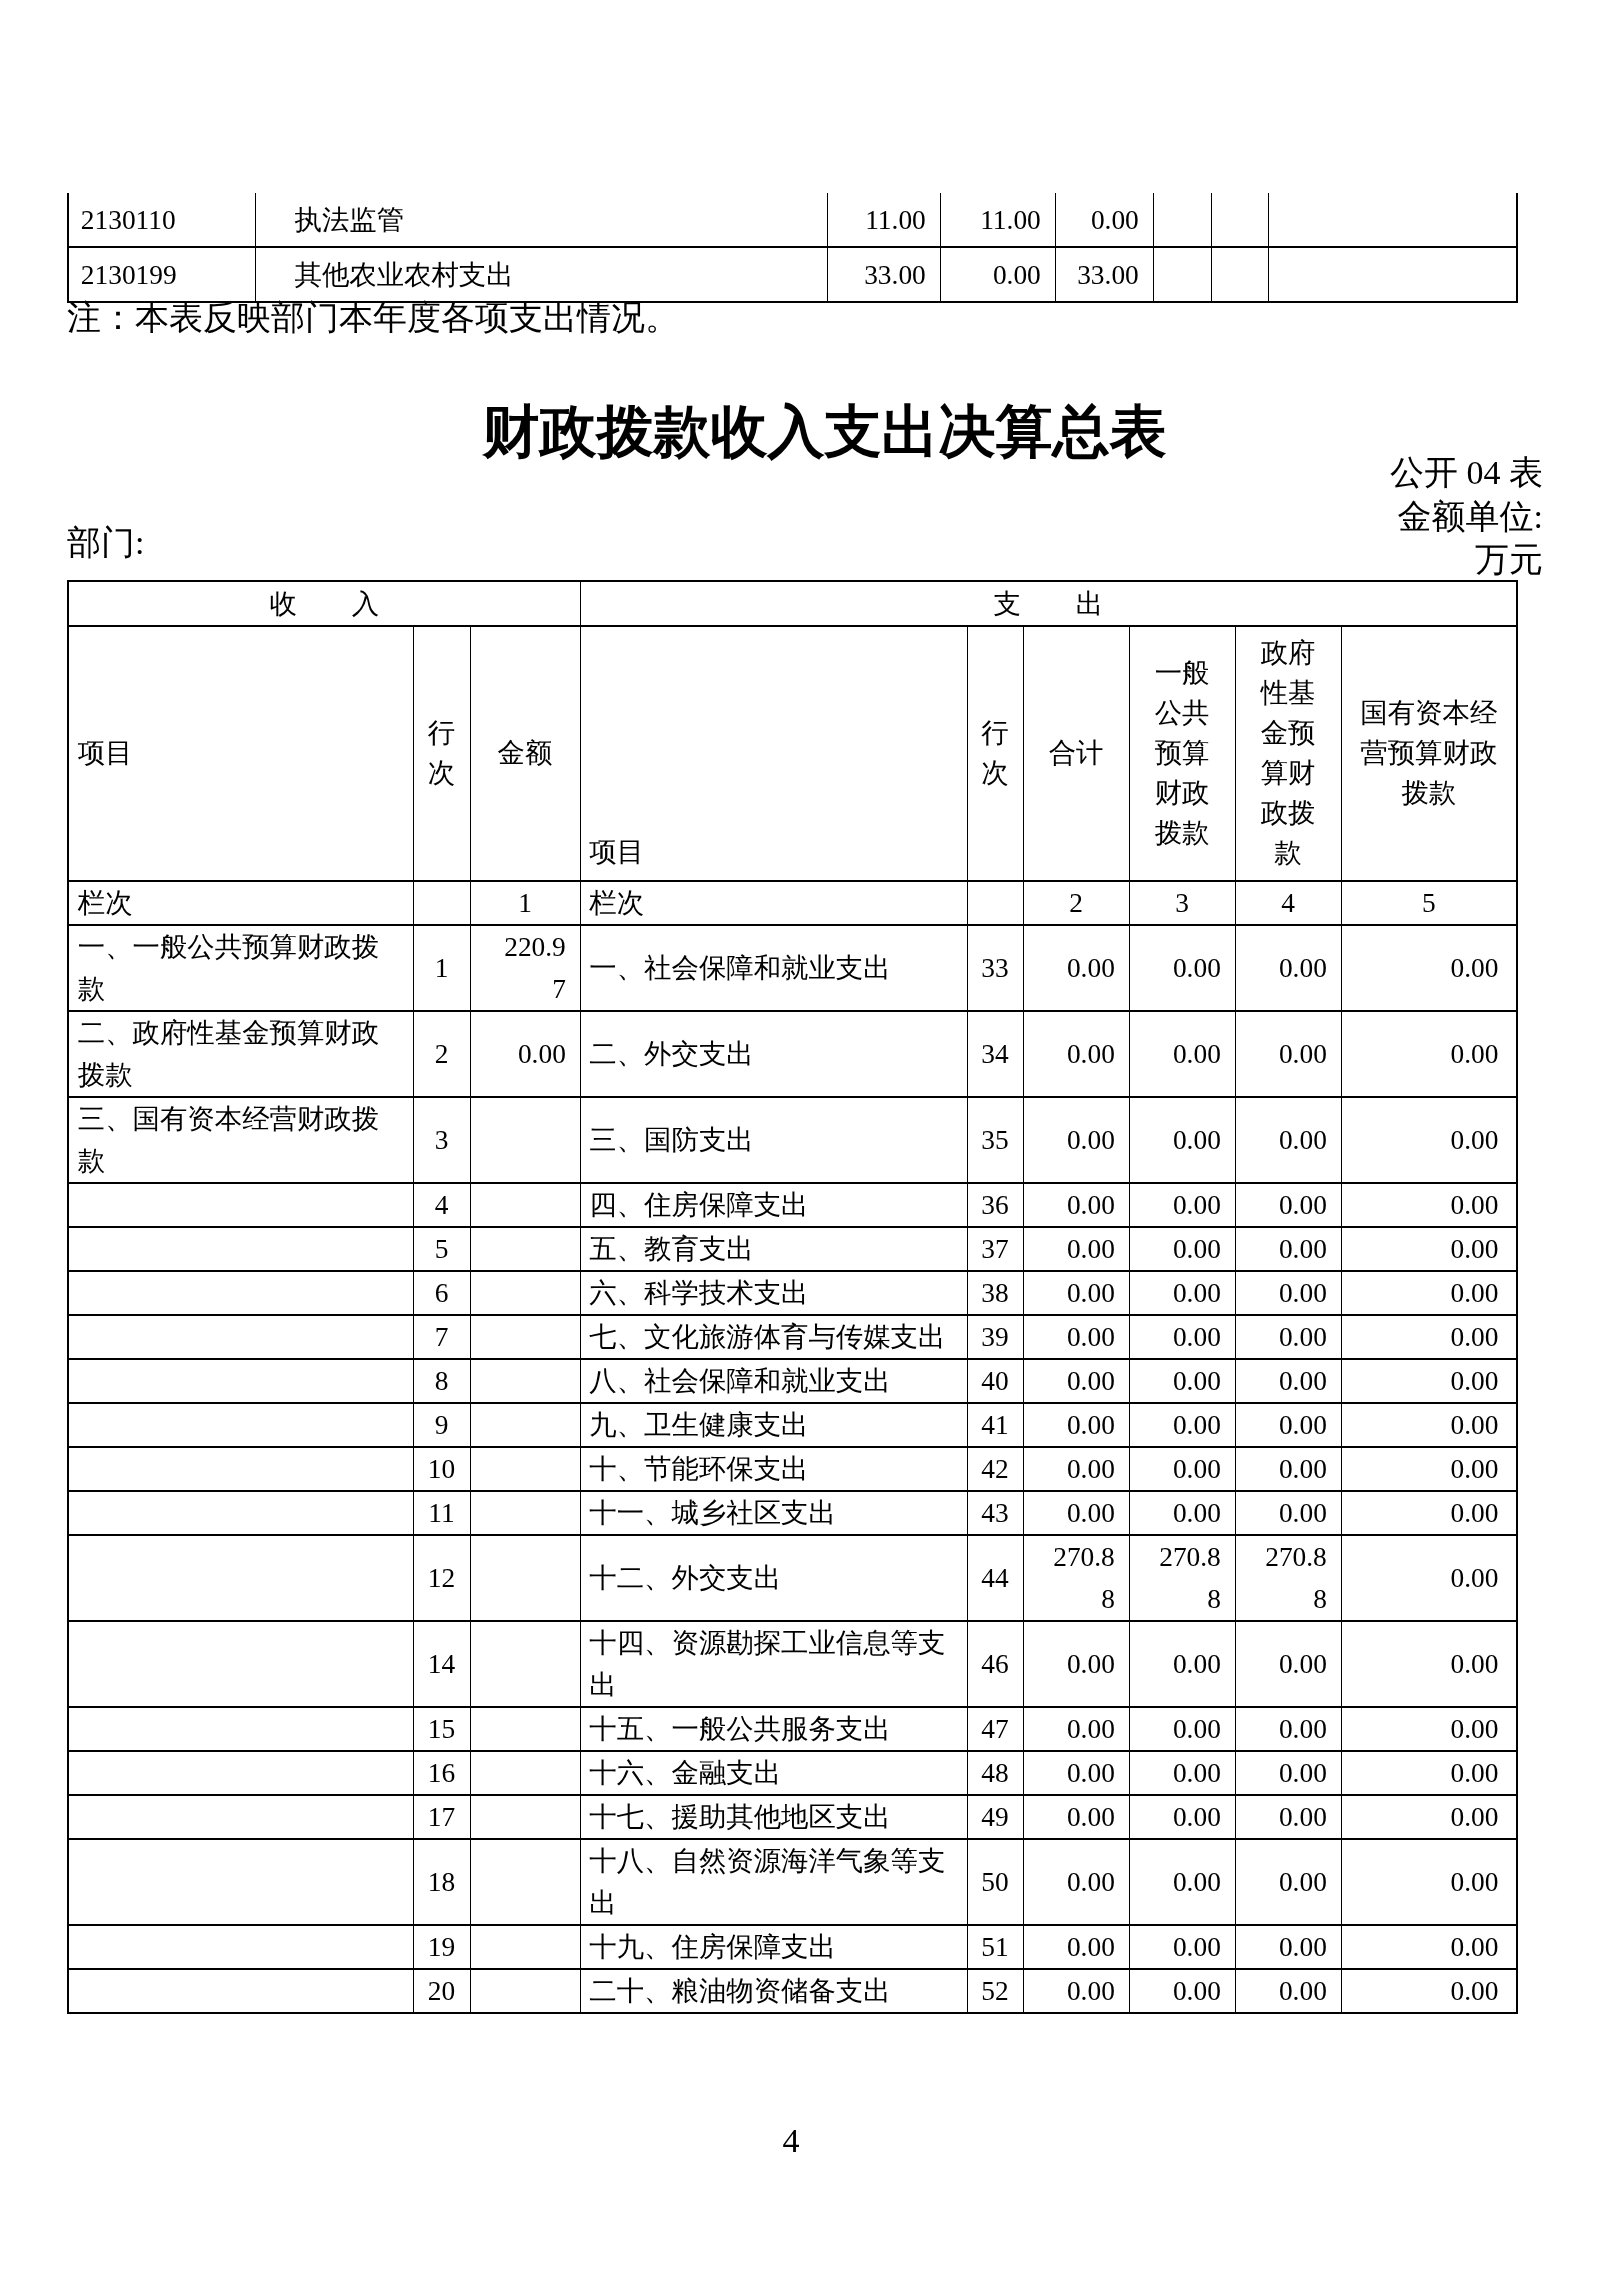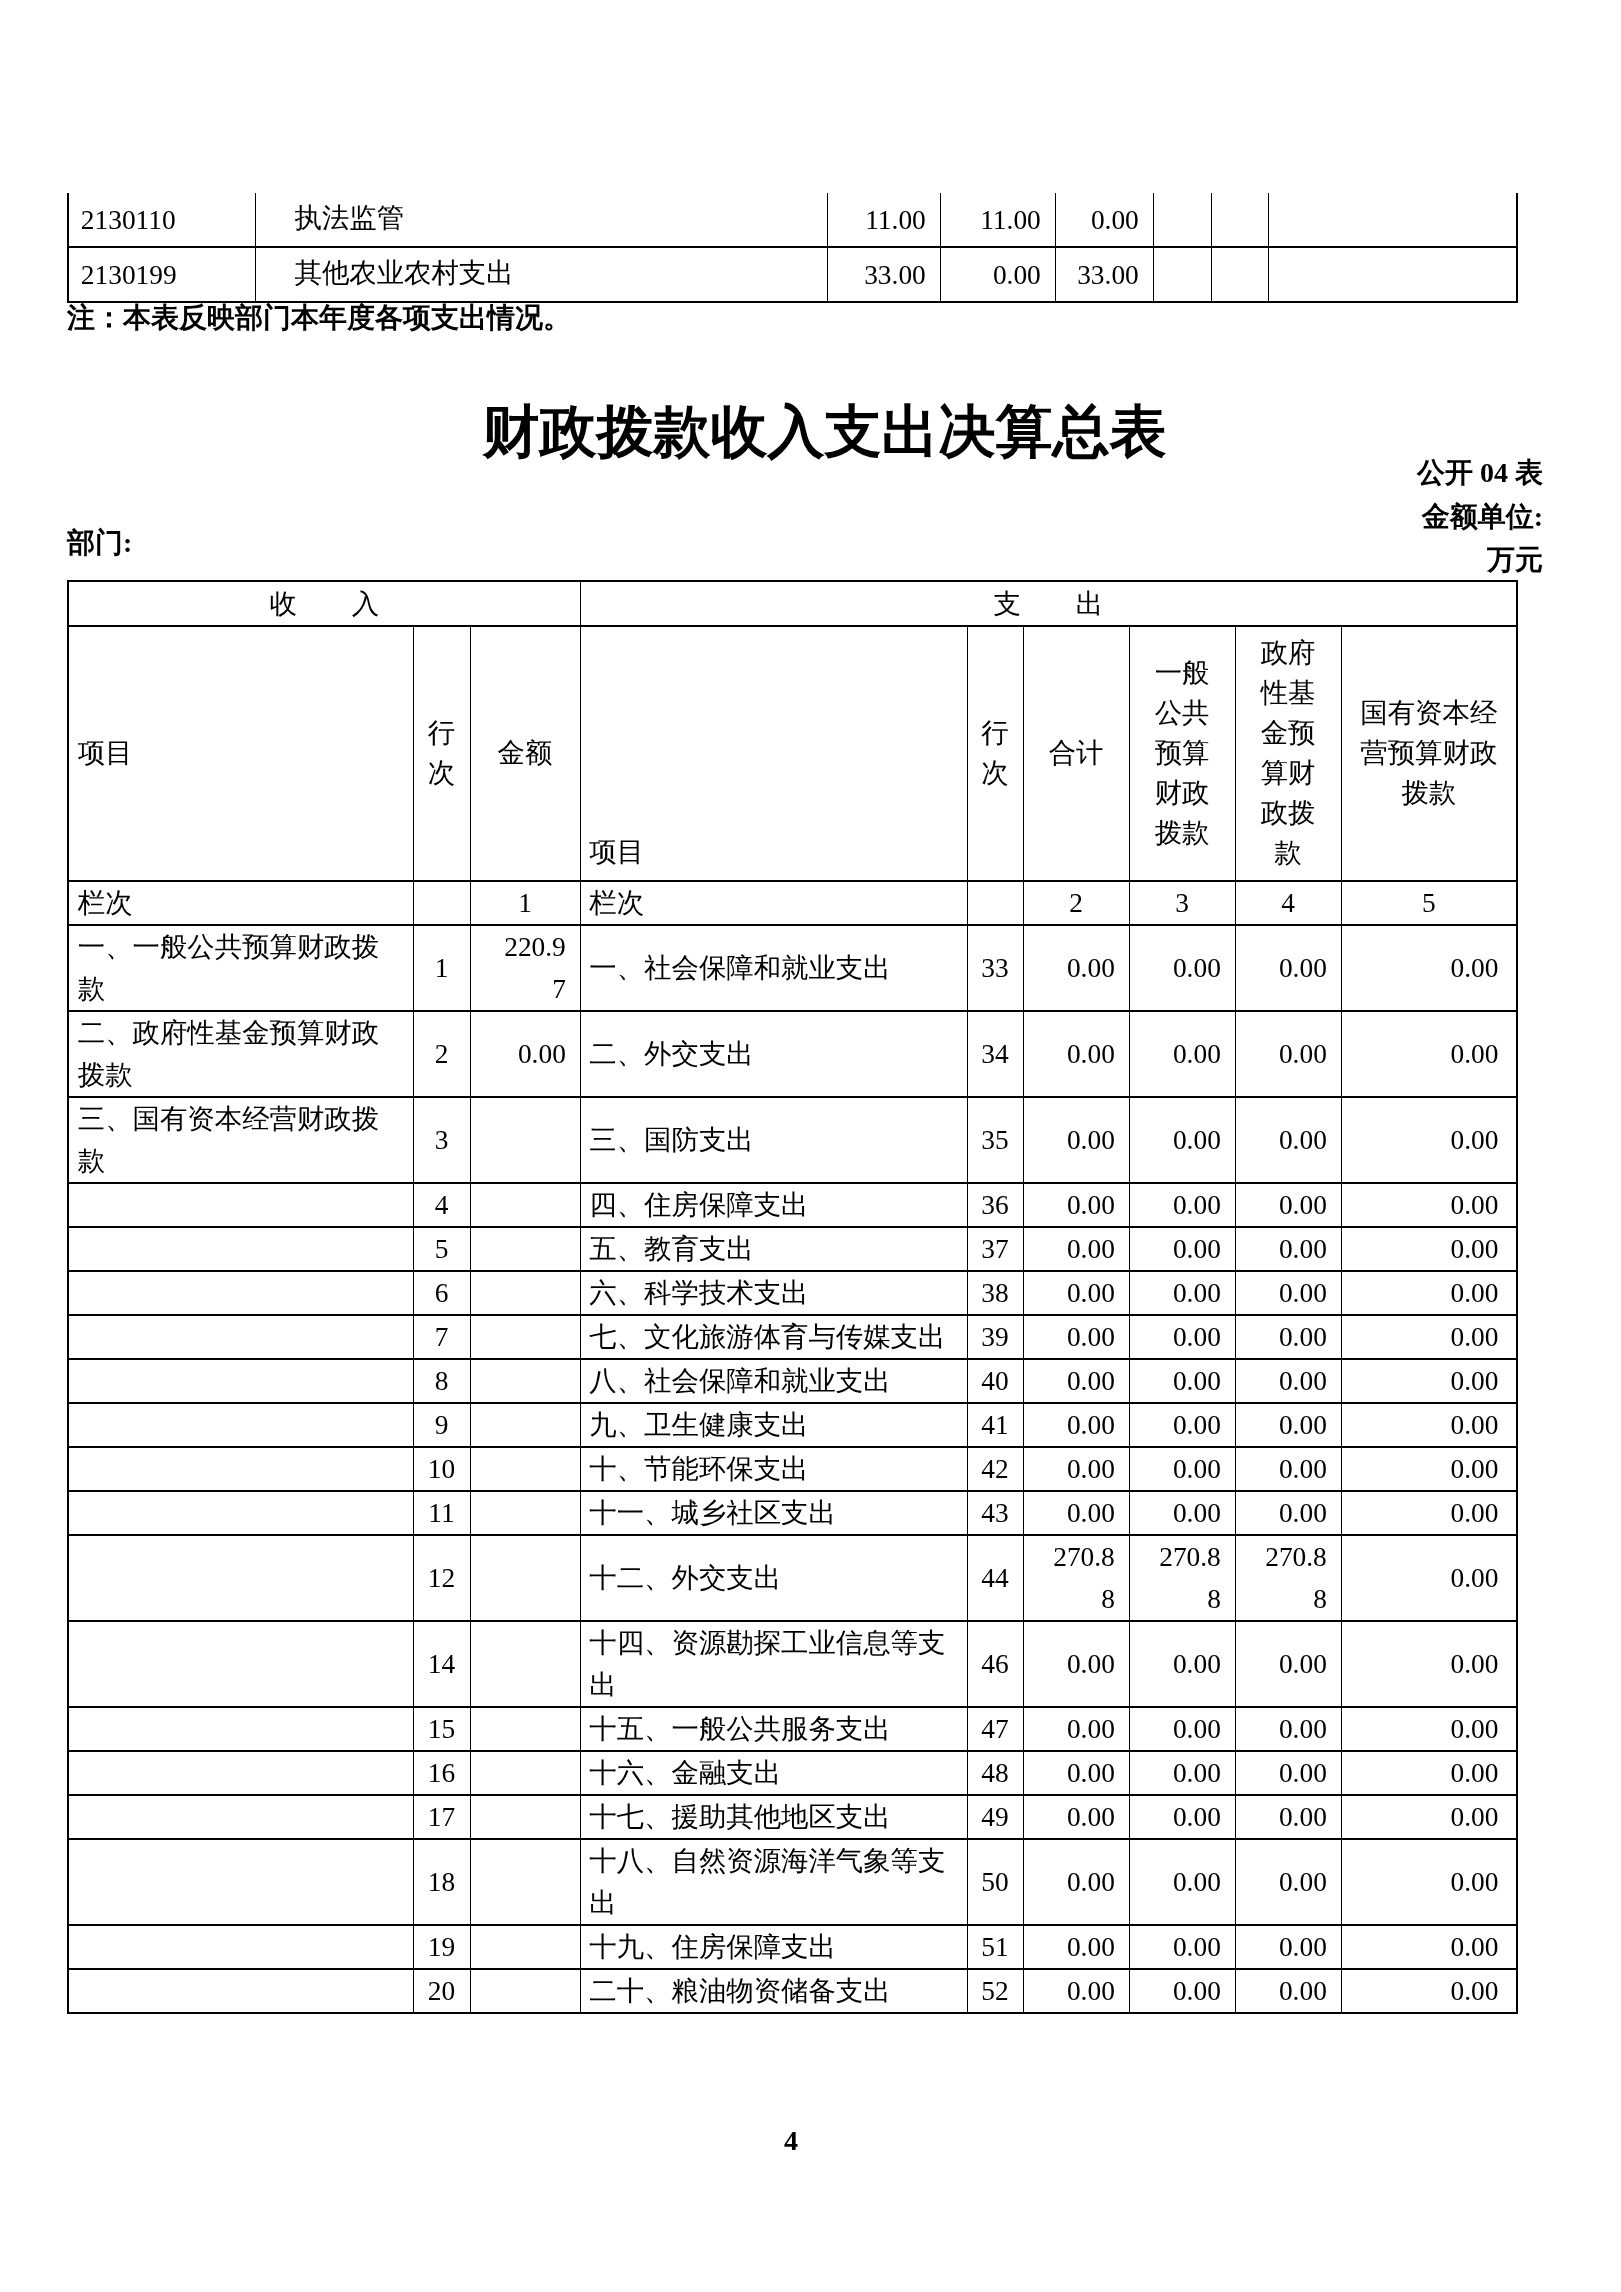--- a/index.html
+++ b/index.html
@@ -47,25 +47,25 @@
   .main-table .h2 td{height:245px;line-height:40px;}
   .main-table .h3 td{height:42px;}
   .main-table tbody tr td{height:41px;}
   .main-table tbody tr.tall td{height:84px;}
   
   .item{text-align:left;padding:0 8.8px;}
   .center{text-align:center;}
   .num{text-align:right;padding:0 13.7px;white-space:pre-line;}
   .wide-pad{padding-right:17.6px;}
   .code{text-align:left;padding:0 11.8px;}
-  .name{text-align:left;padding-left:39px;padding-right:7.8px;font-family:Liberation Mono, monospace;}
+  .name{text-align:left;padding-left:39px;padding-right:7.8px;}
   .pre{white-space:pre-line;}
   .bottom{vertical-align:bottom;padding-bottom:7.8px;}
   
-  .abs{position:absolute;font-size:28px;line-height:35px;font-weight:bold;}
+  .abs{position:absolute;font-size:34px;line-height:35px;}
   .note{left:67px;top:300px;}
   .page-title{
     left:0;top:406px;width:100%;
     text-align:center;font-size:57px;font-weight:bold;line-height:51px;
   }
   .meta-right{right:106px;text-align:right;}
   .table-code{top:455px;}
   .unit-label{top:499px;}
   .unit-value{top:542px;}
   .dept{left:67px;top:525px;}

